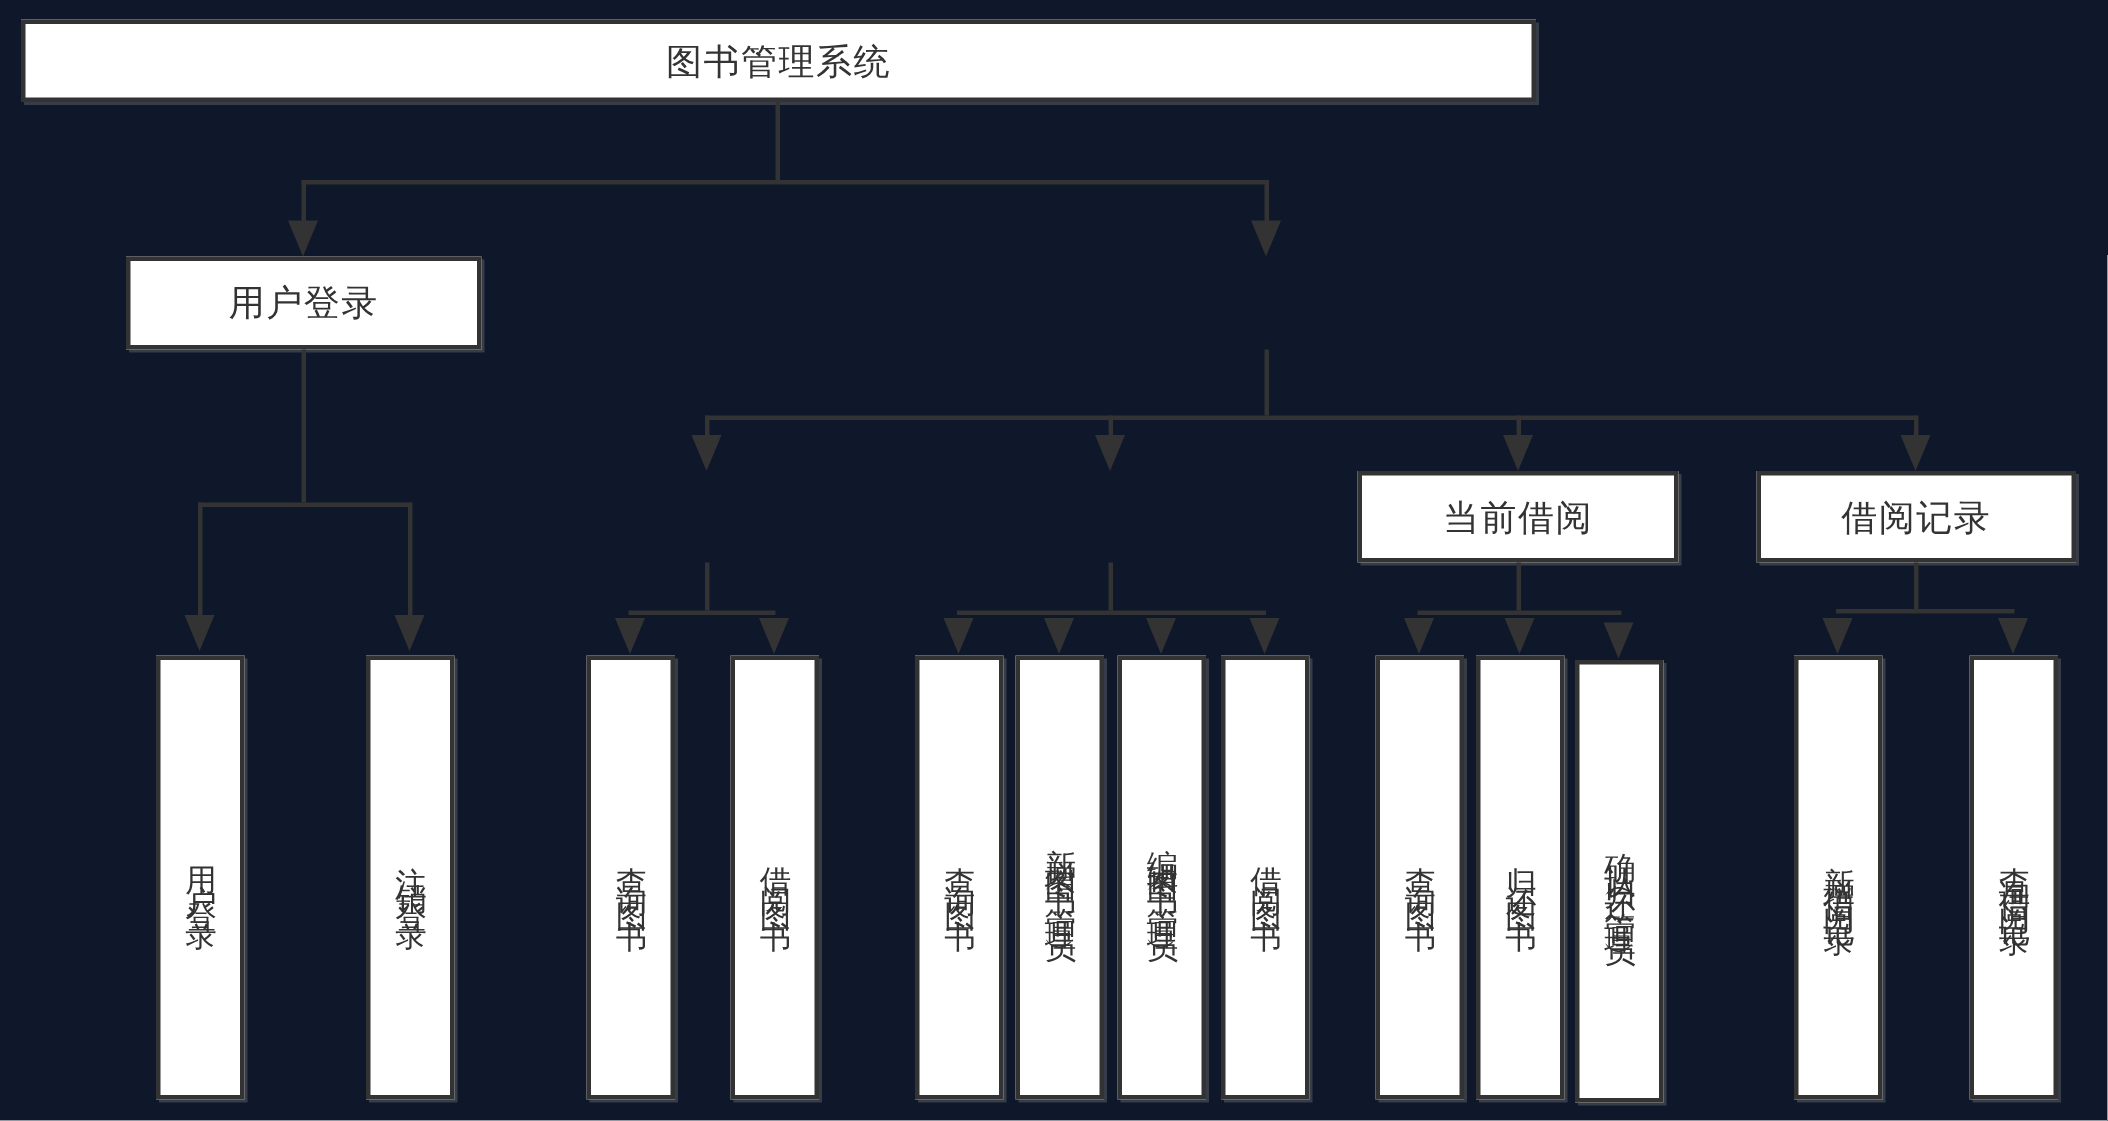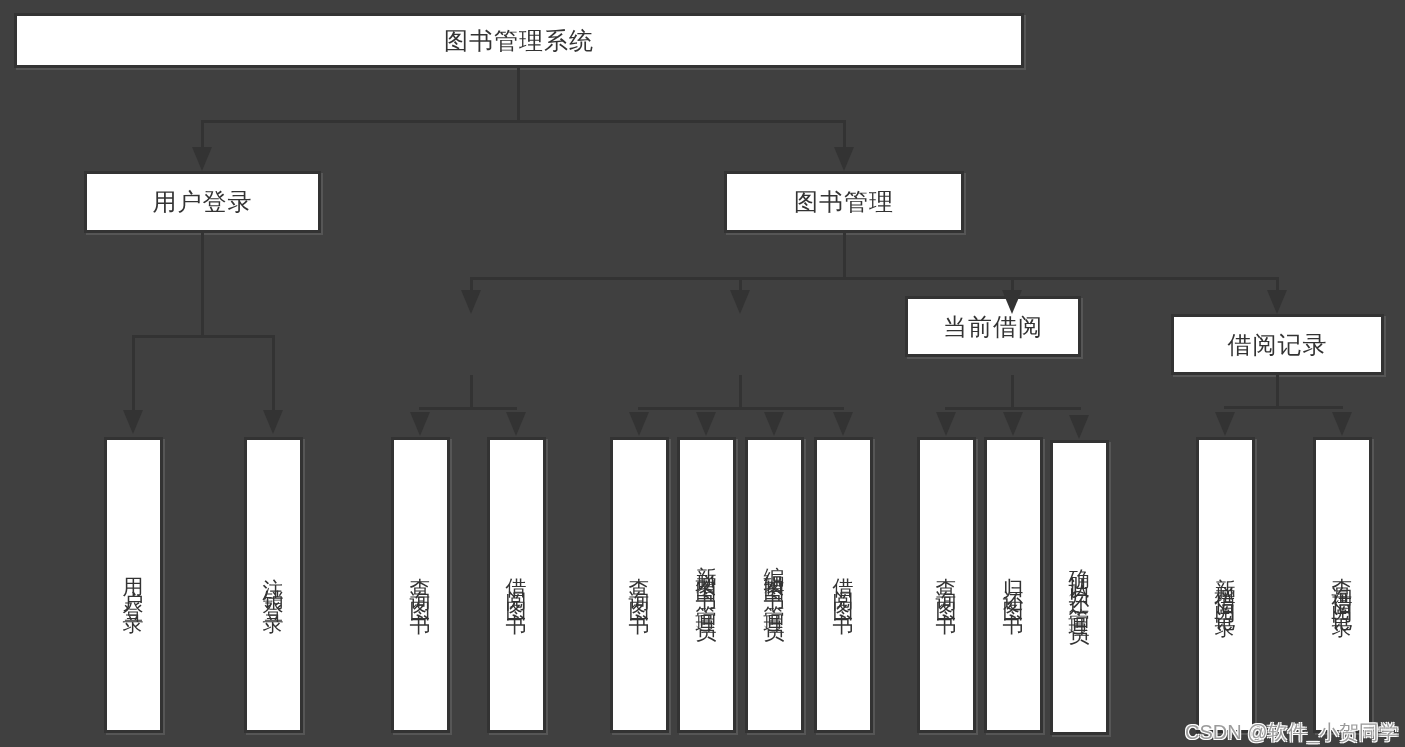--- a/index.html
+++ b/index.html
@@ -1,19 +1,19 @@
 <!DOCTYPE html>
 <html><head>
 <meta charset="utf-8">
 <style>
   html,body{margin:0;padding:0;background:#fff;}
   #canvas{
     position:relative;
     width:1405px;height:747px;
-    background:#404040;
+    background:#0f172a;
     font-family:"Liberation Sans", sans-serif;
     overflow:hidden;
   }
   .box{
     position:absolute;
     background:#fff;
     border:3px solid #333;
     box-sizing:border-box;
     display:flex;align-items:center;justify-content:center;
     color:#333;
@@ -50,25 +50,22 @@
 
 <div id="canvas">
 
   <div class="box lvl" style="left:14px;top:13px;width:1010px;height:55px">
     <span>图书管理系统</span>
   </div>
 
   <div class="box lvl" style="left:84px;top:171px;width:237px;height:62px">
     <span>用户登录</span>
   </div>
-  <div class="box lvl" style="left:724px;top:171px;width:240px;height:62px">
-    <span>图书管理</span>
-  </div>
 
-  <div class="box lvl" style="left:905px;top:296px;width:176px;height:61px">
+  <div class="box lvl" style="left:905px;top:314px;width:214px;height:61px">
     <span>当前借阅</span>
   </div>
   <div class="box lvl" style="left:1171px;top:314px;width:213px;height:61px">
     <span>借阅记录</span>
   </div>
 
   <div class="box leaf" style="left:104px;top:437px">
     <span class="vtext">用户登录</span>
   </div>
   <div class="box leaf" style="left:244px;top:437px">
@@ -153,14 +150,13 @@
   <div class="hl" style="left:945px;top:407px;width:136px"></div>
   <div class="ah" style="left:936px;top:412px"></div>
   <div class="ah" style="left:1003px;top:412px"></div>
   <div class="ah" style="left:1069px;top:415px"></div>
 
   <div class="vl" style="left:1276px;top:375px;height:31px"></div>
   <div class="hl" style="left:1224px;top:406px;width:119px"></div>
   <div class="ah" style="left:1215px;top:412px"></div>
   <div class="ah" style="left:1332px;top:412px"></div>
 
-  <div id="watermark">CSDN @软件_小贺同学</div>
 </div>
 
 </body></html>

